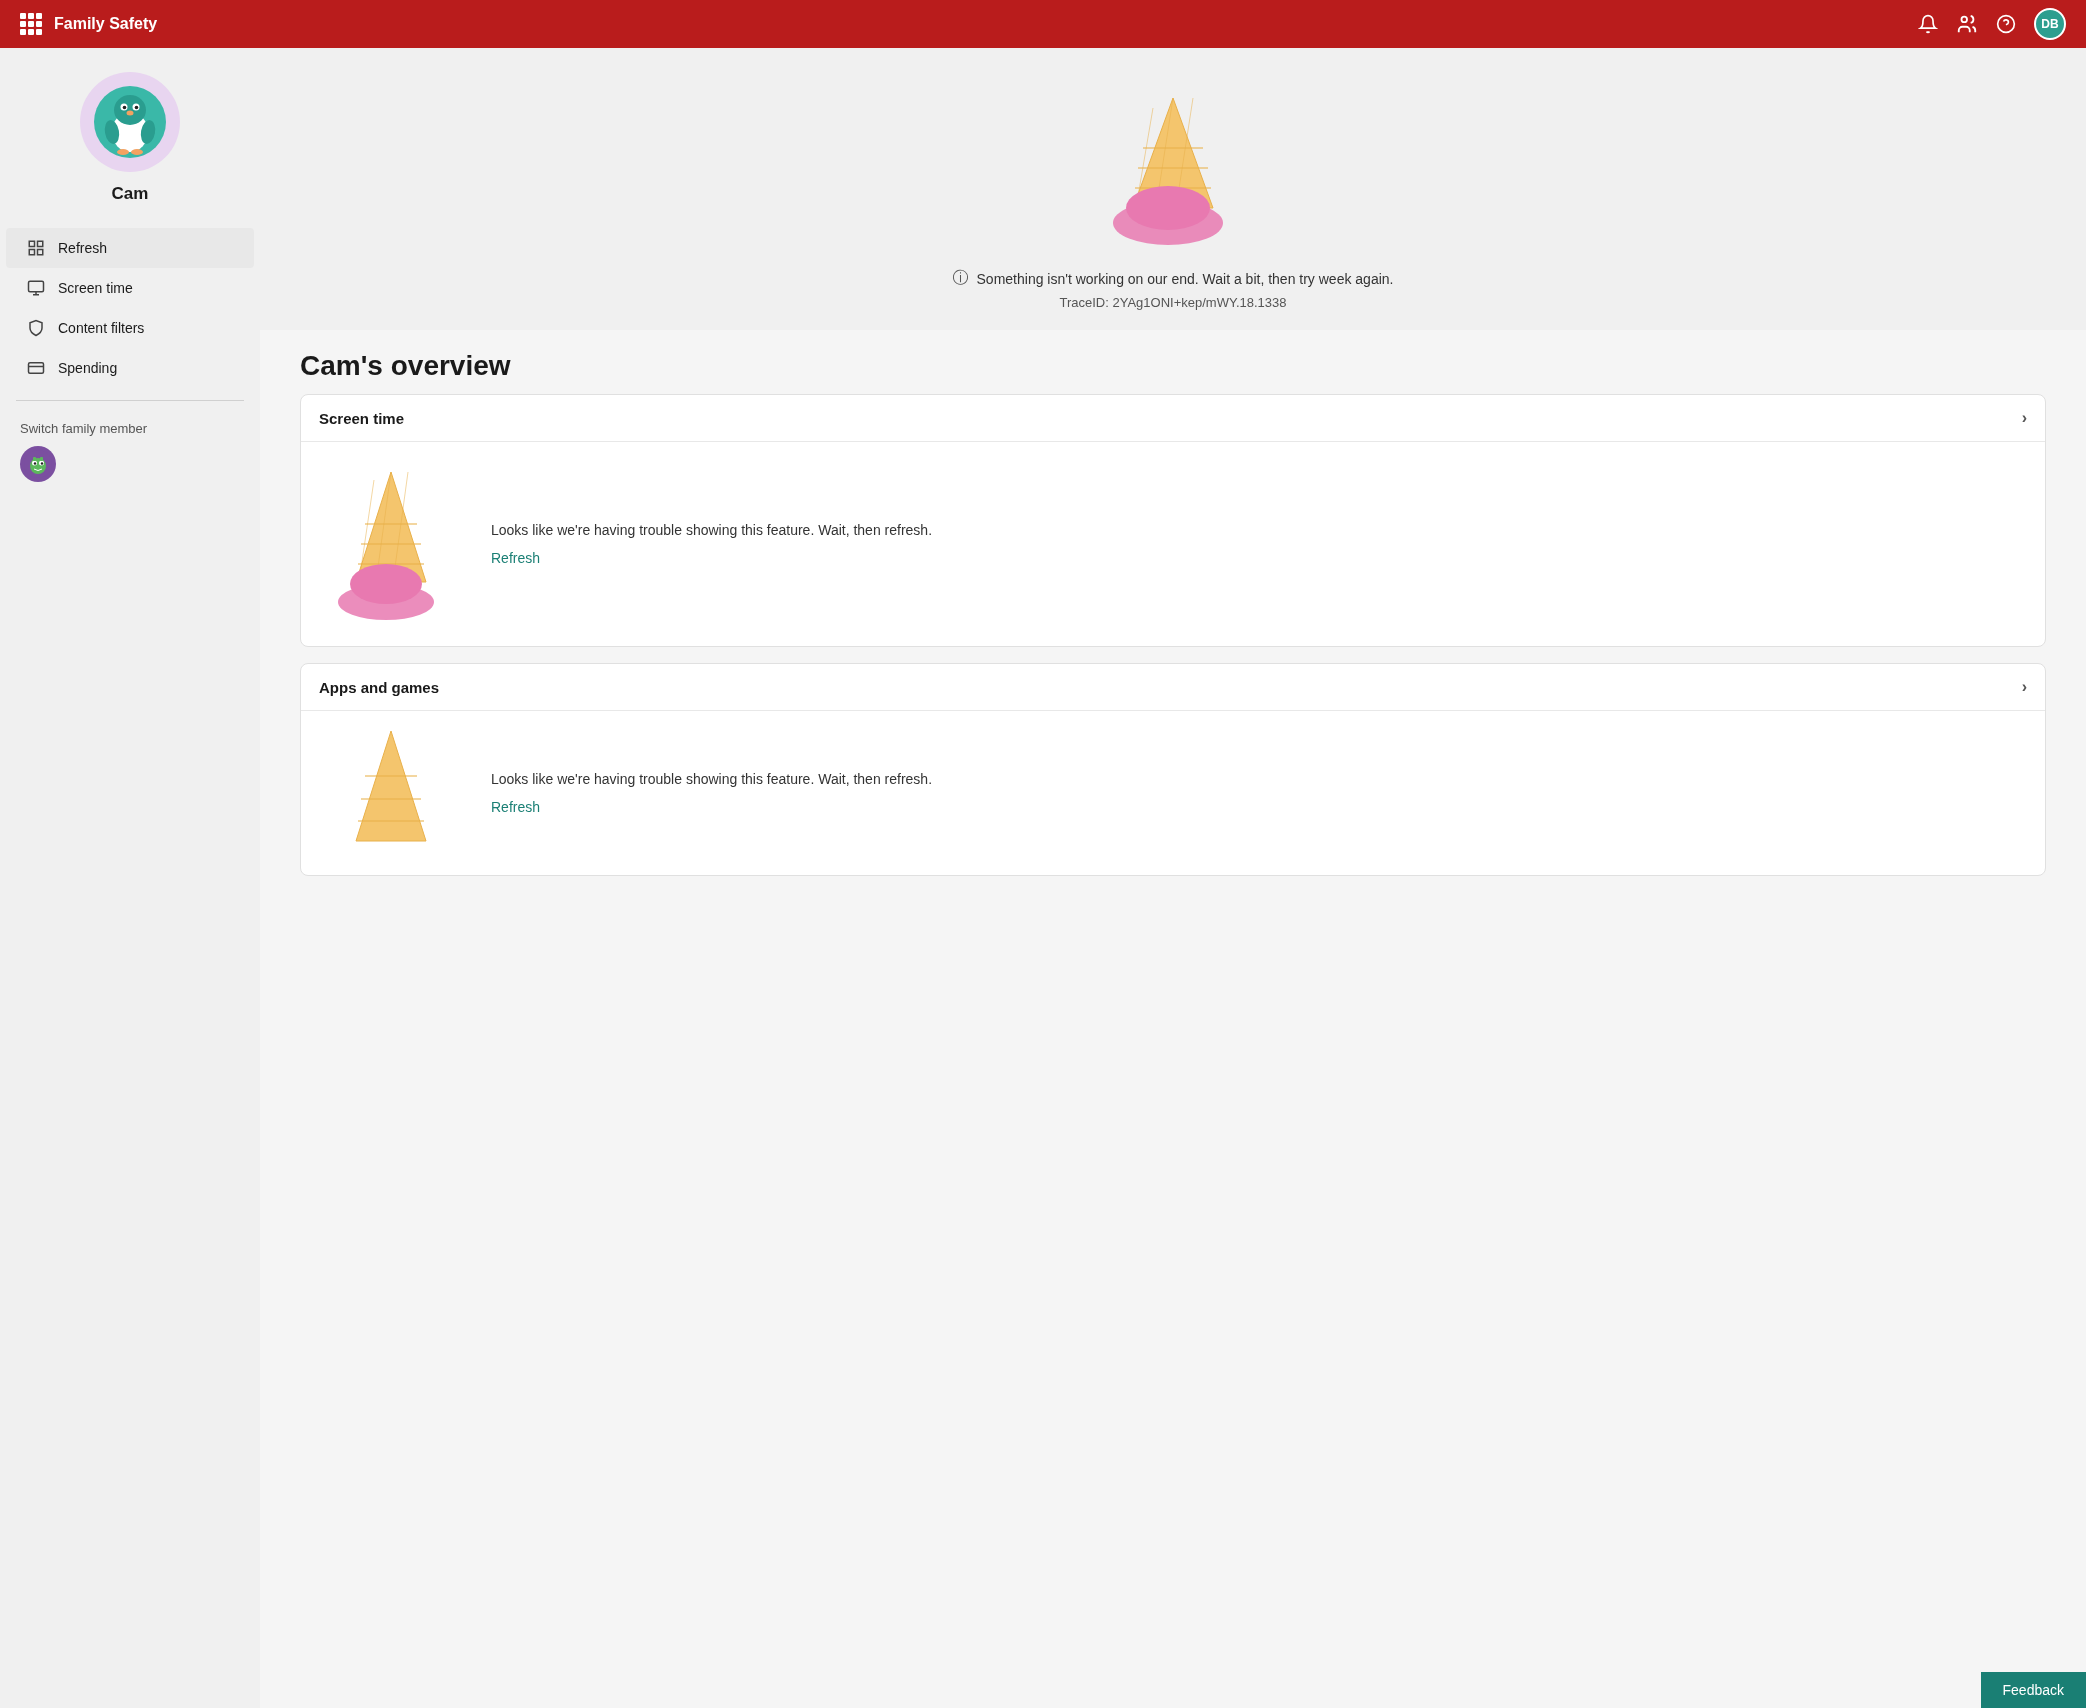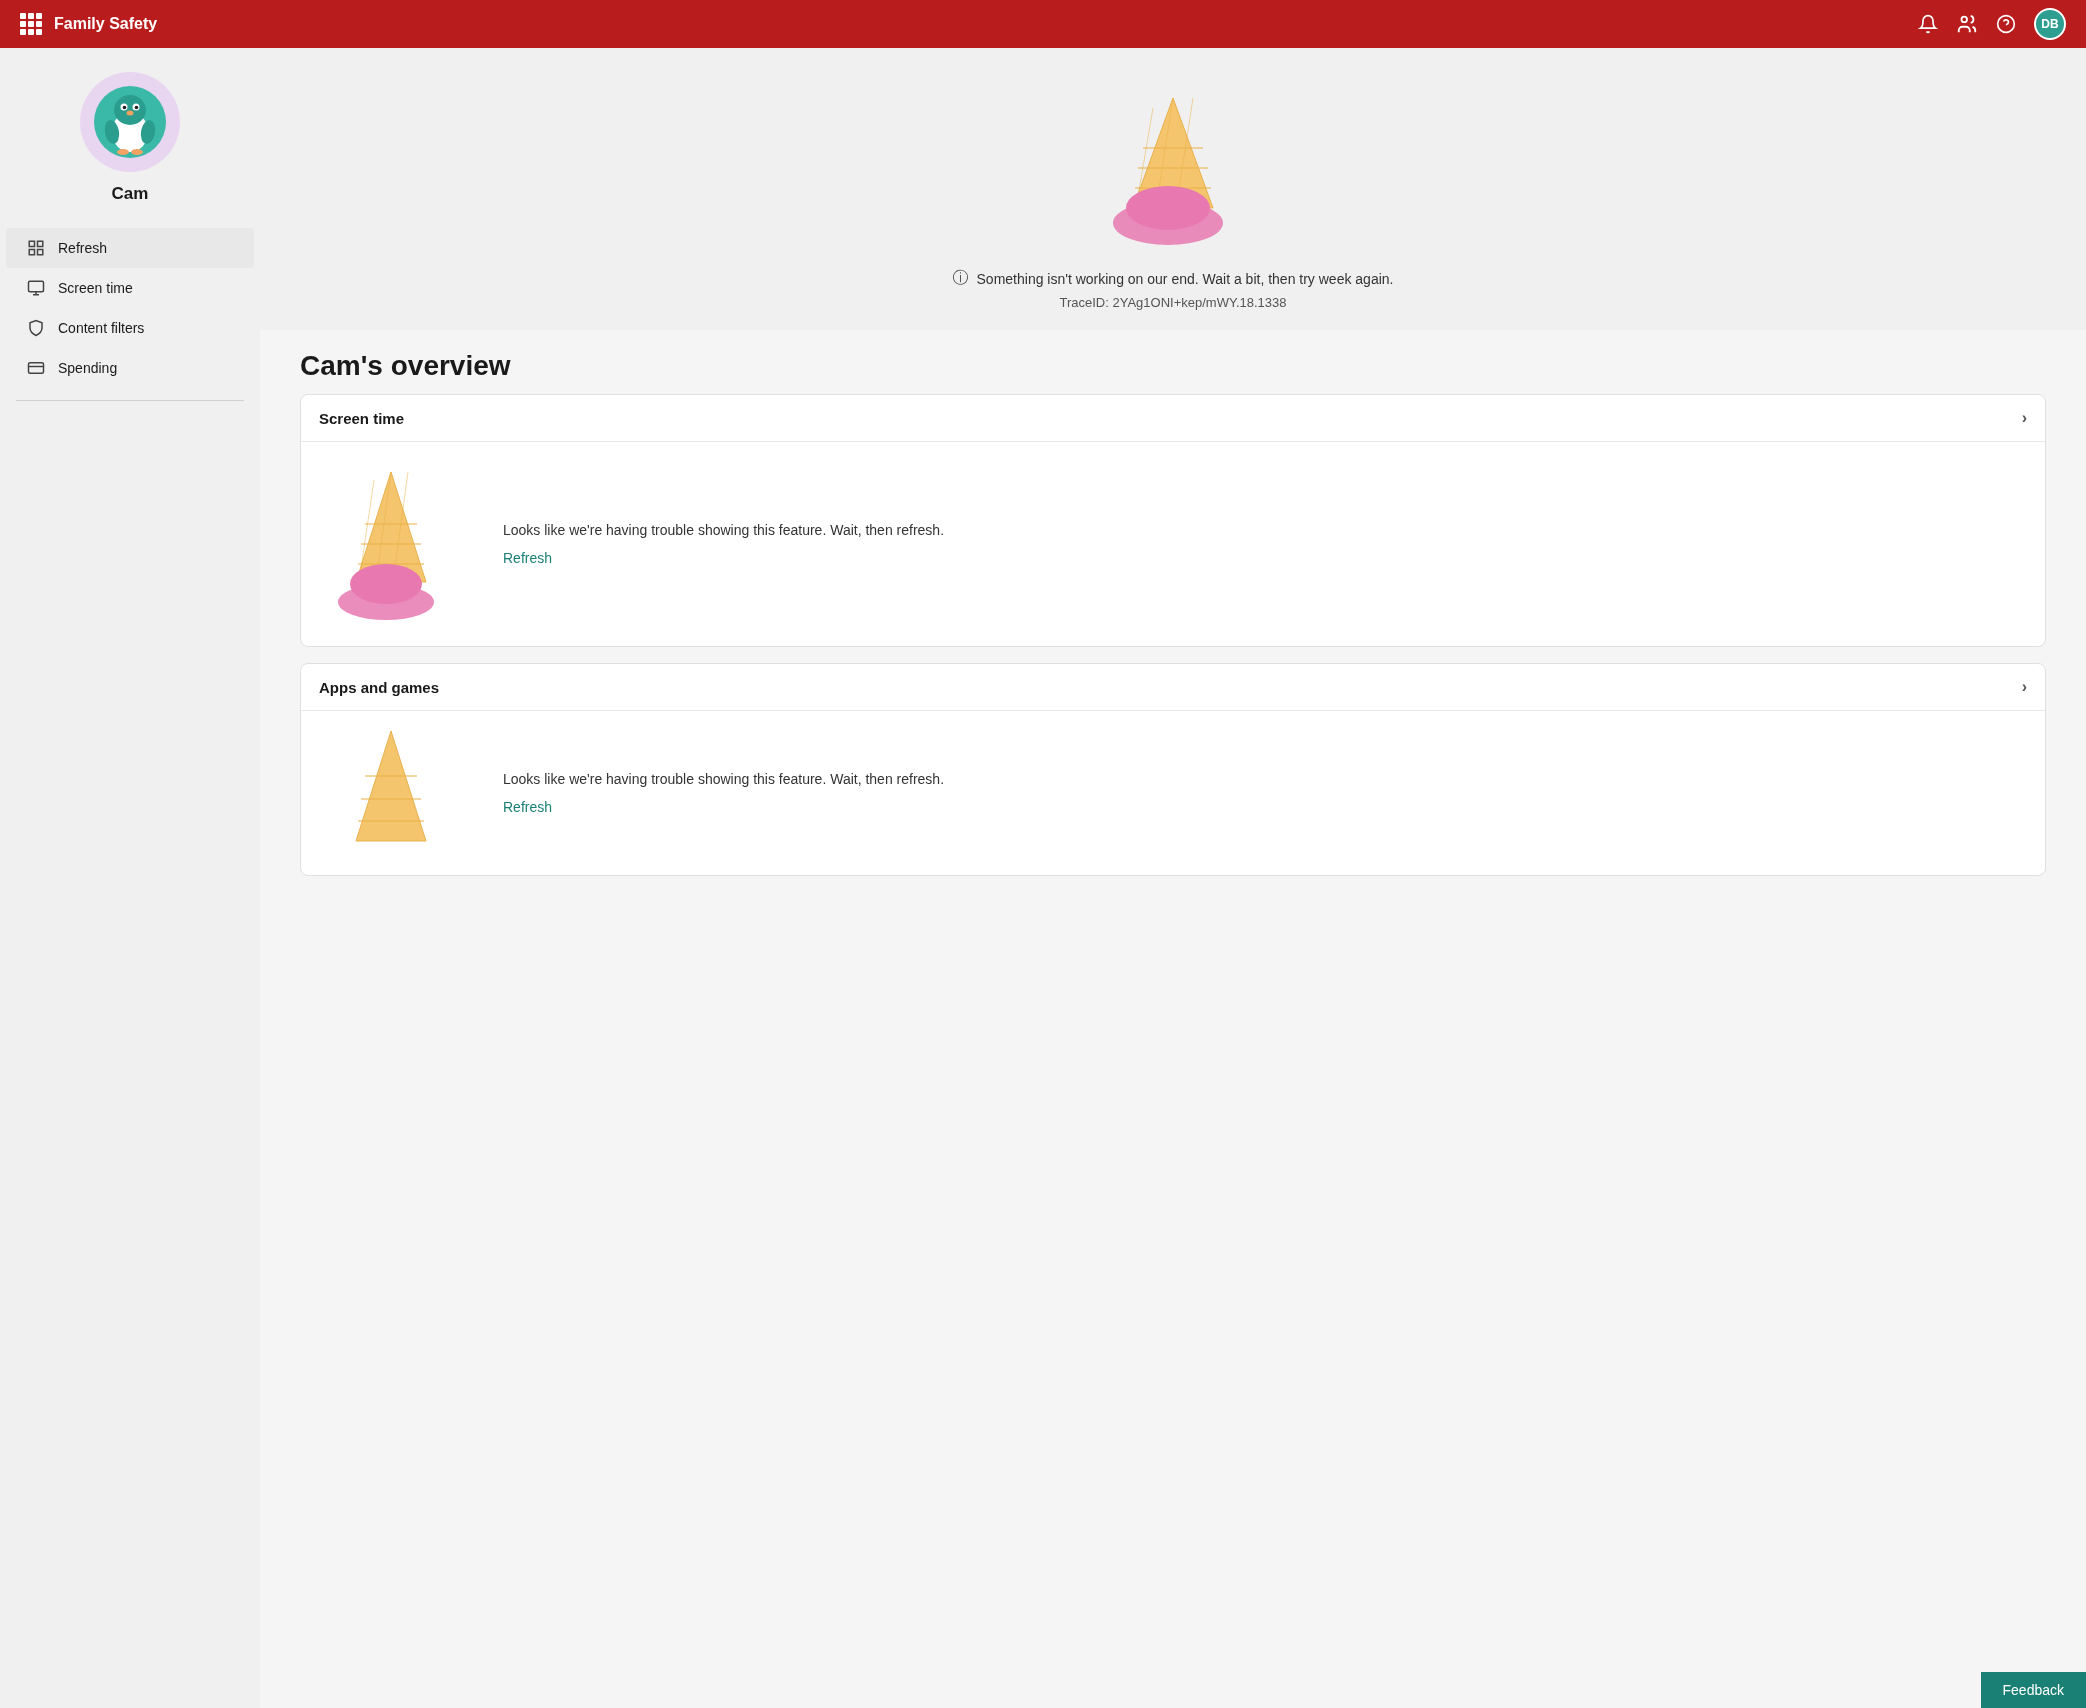--- a/index.html
+++ b/index.html
@@ -121,21 +121,21 @@
       padding: 14px 18px;
       border-bottom: 1px solid #e8e8e8;
       font-size: 15px; font-weight: 600; color: #1a1a1a;
       cursor: pointer;
     }
     .card-header-chevron { color: #555; font-size: 16px; }
     .card-body {
       display: flex;
       align-items: center;
       padding: 20px;
-      gap: 42px;
+      gap: 30px;
     }
     .card-illustration { width: 140px; flex-shrink: 0; }
     .card-text { flex: 1; }
     .card-text-msg { font-size: 14px; color: #333; margin-bottom: 8px; line-height: 1.4; }
     .card-refresh-link { font-size: 14px; color: #1a7f74; cursor: pointer; }
 
     
     .feedback-btn {
       position: fixed;
       bottom: 0;
@@ -260,20 +260,37 @@
             <rect x="2" y="5" width="20" height="14" rx="2"></rect>
             <line x1="2" y1="10" x2="22" y2="10"></line>
           </svg>
         </span>
         <span>Spending</span>
       </div>
     </nav>
 
     <div class="sidebar-divider"></div>
 
+    <div class="switch-section">
+      <p class="switch-label">Switch family member</p>
+      <div class="switch-avatar">
+
+        <svg viewBox="0 0 28 28" xmlns="http://www.w3.org/2000/svg">
+          <circle cx="14" cy="14" r="14" fill="#7b4fa0"></circle>
+          <ellipse cx="14" cy="16" rx="8" ry="8" fill="#5cb85c"></ellipse>
+          <circle cx="10.5" cy="13" r="2.5" fill="white"></circle>
+          <circle cx="17.5" cy="13" r="2.5" fill="white"></circle>
+          <circle cx="11" cy="13.5" r="1.2" fill="#222"></circle>
+          <circle cx="18" cy="13.5" r="1.2" fill="#222"></circle>
+          <path d="M10 19 Q14 22 18 19" stroke="#fff" stroke-width="1" fill="none"></path>
+          <rect x="9" y="7" width="3" height="4" rx="1" fill="#5cb85c"></rect>
+          <rect x="16" y="7" width="3" height="4" rx="1" fill="#5cb85c"></rect>
+        </svg>
+      </div>
+    </div>
   </aside>
 
   <main class="main">
 
     <div class="error-banner">
       <div class="error-ice-cream">
         
         <svg width="160" height="170" viewBox="0 0 160 170" xmlns="http://www.w3.org/2000/svg">
 
           <ellipse cx="75" cy="145" rx="55" ry="22" fill="#e879b0" opacity="0.85"></ellipse>

